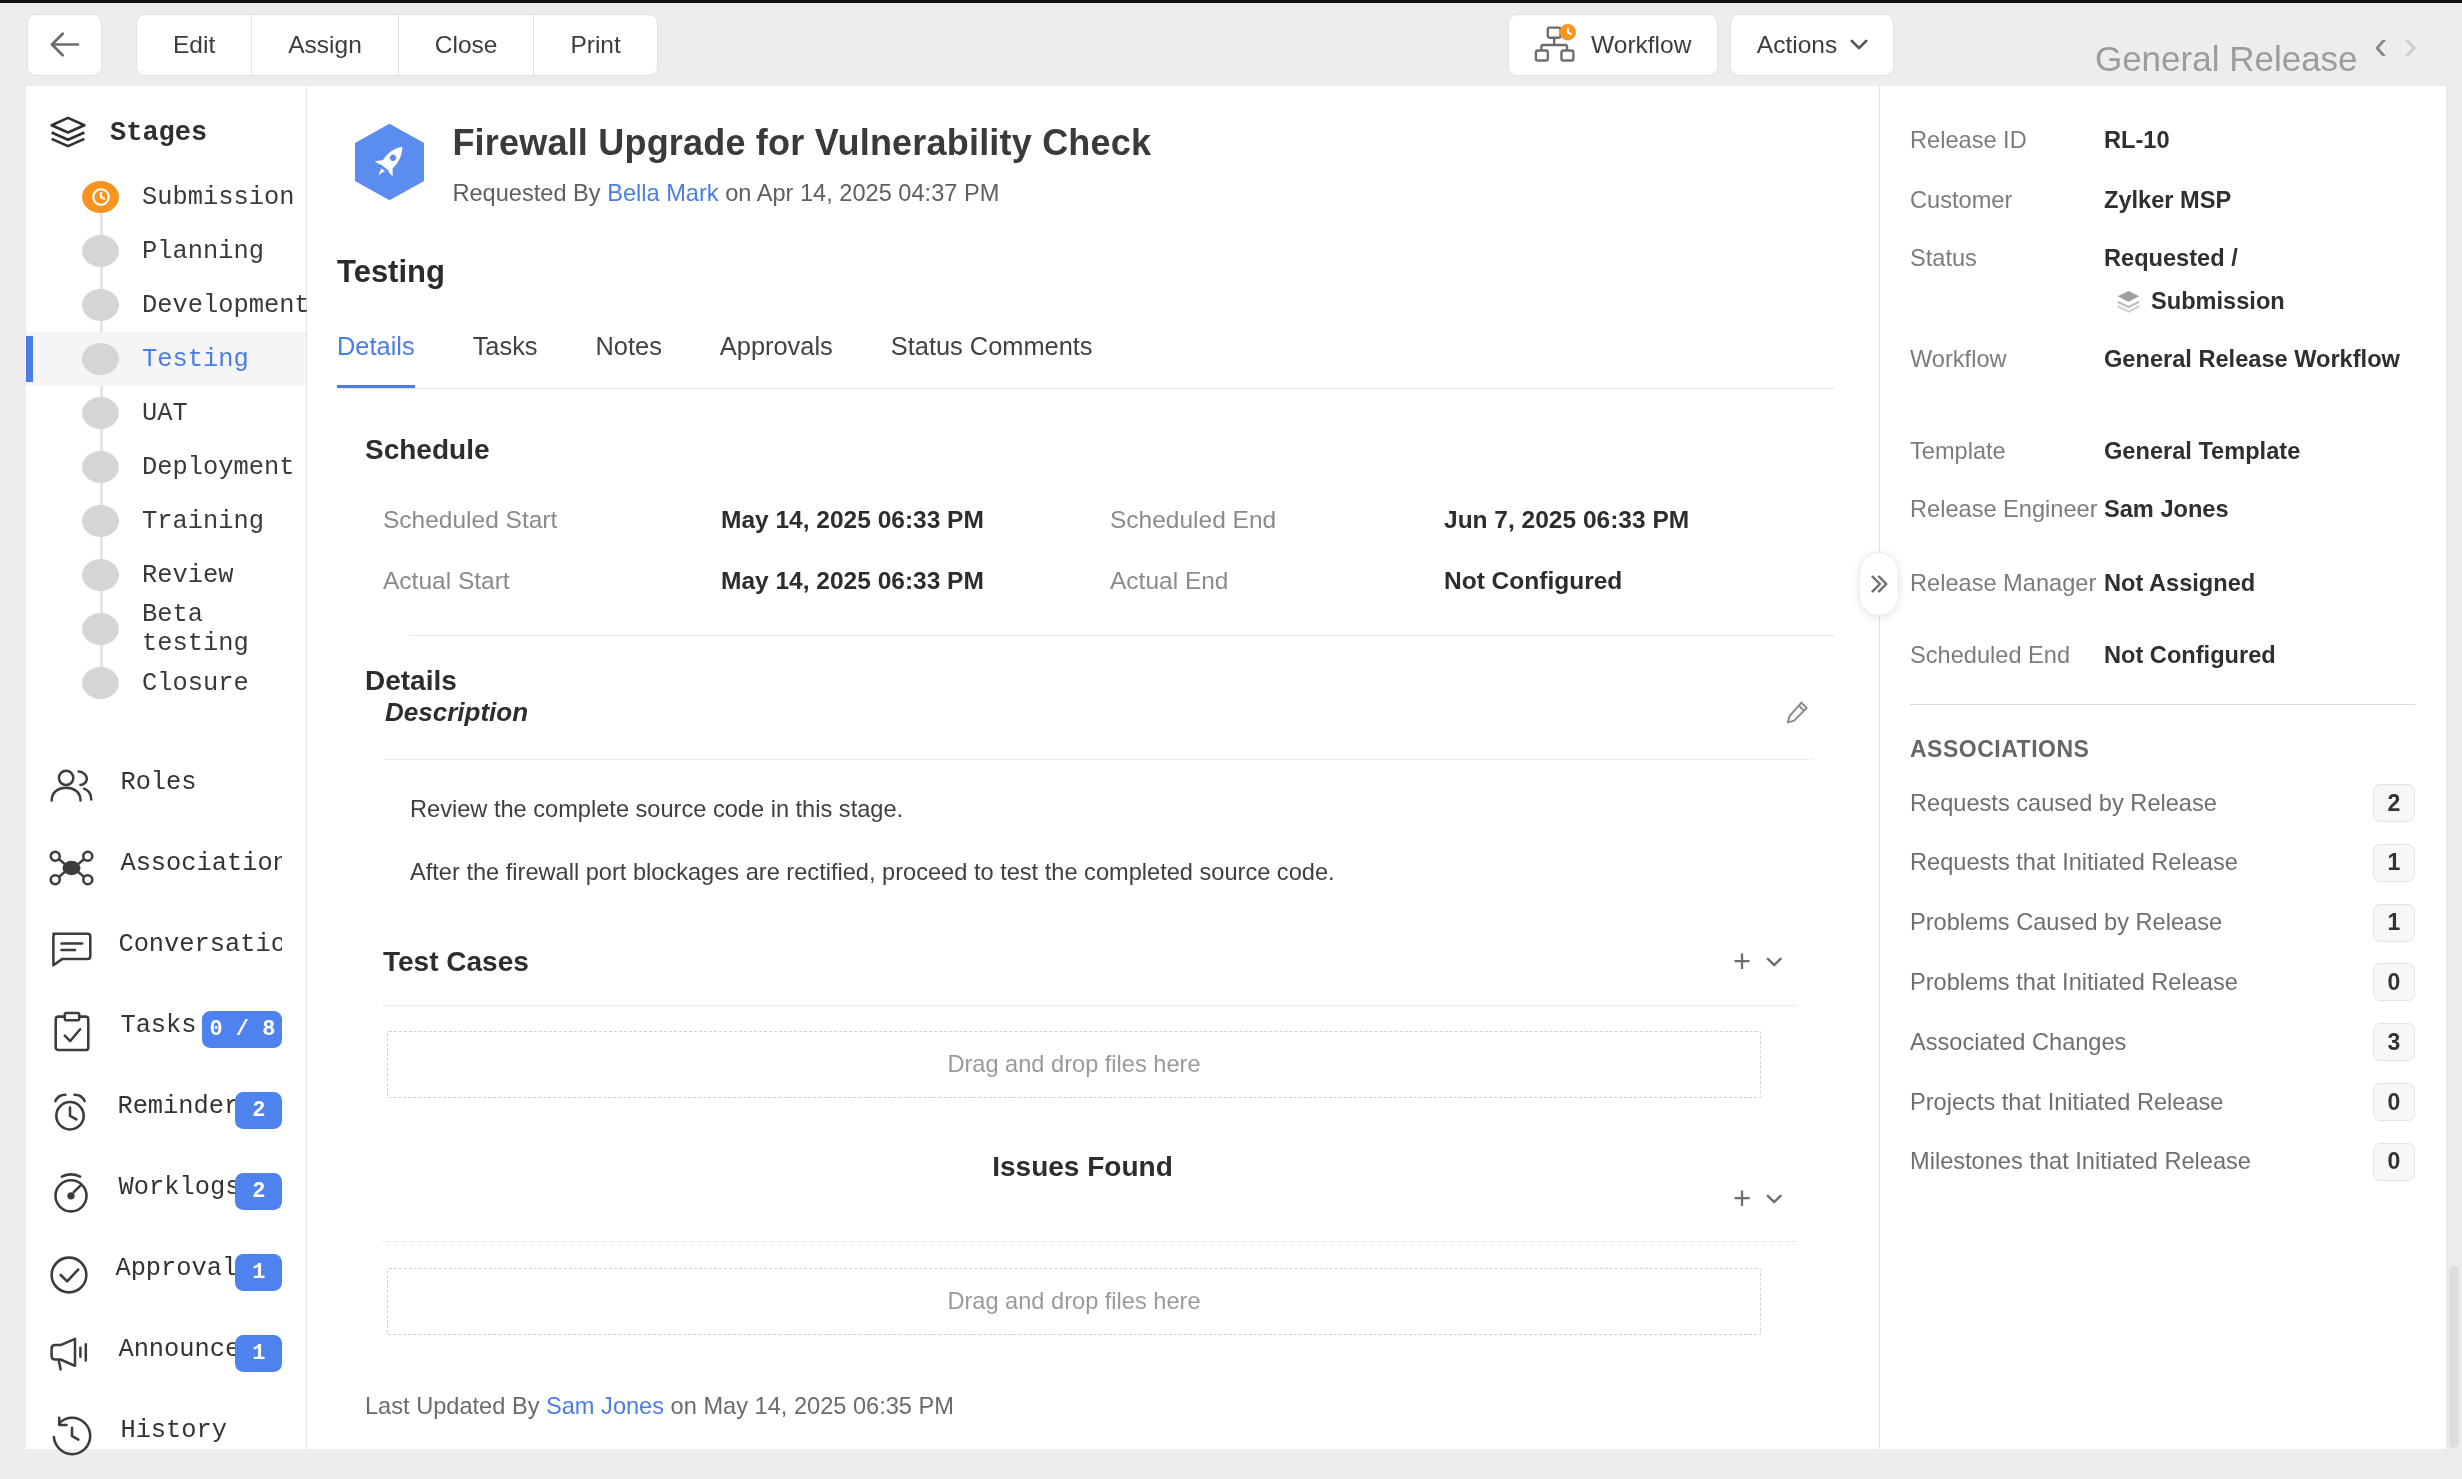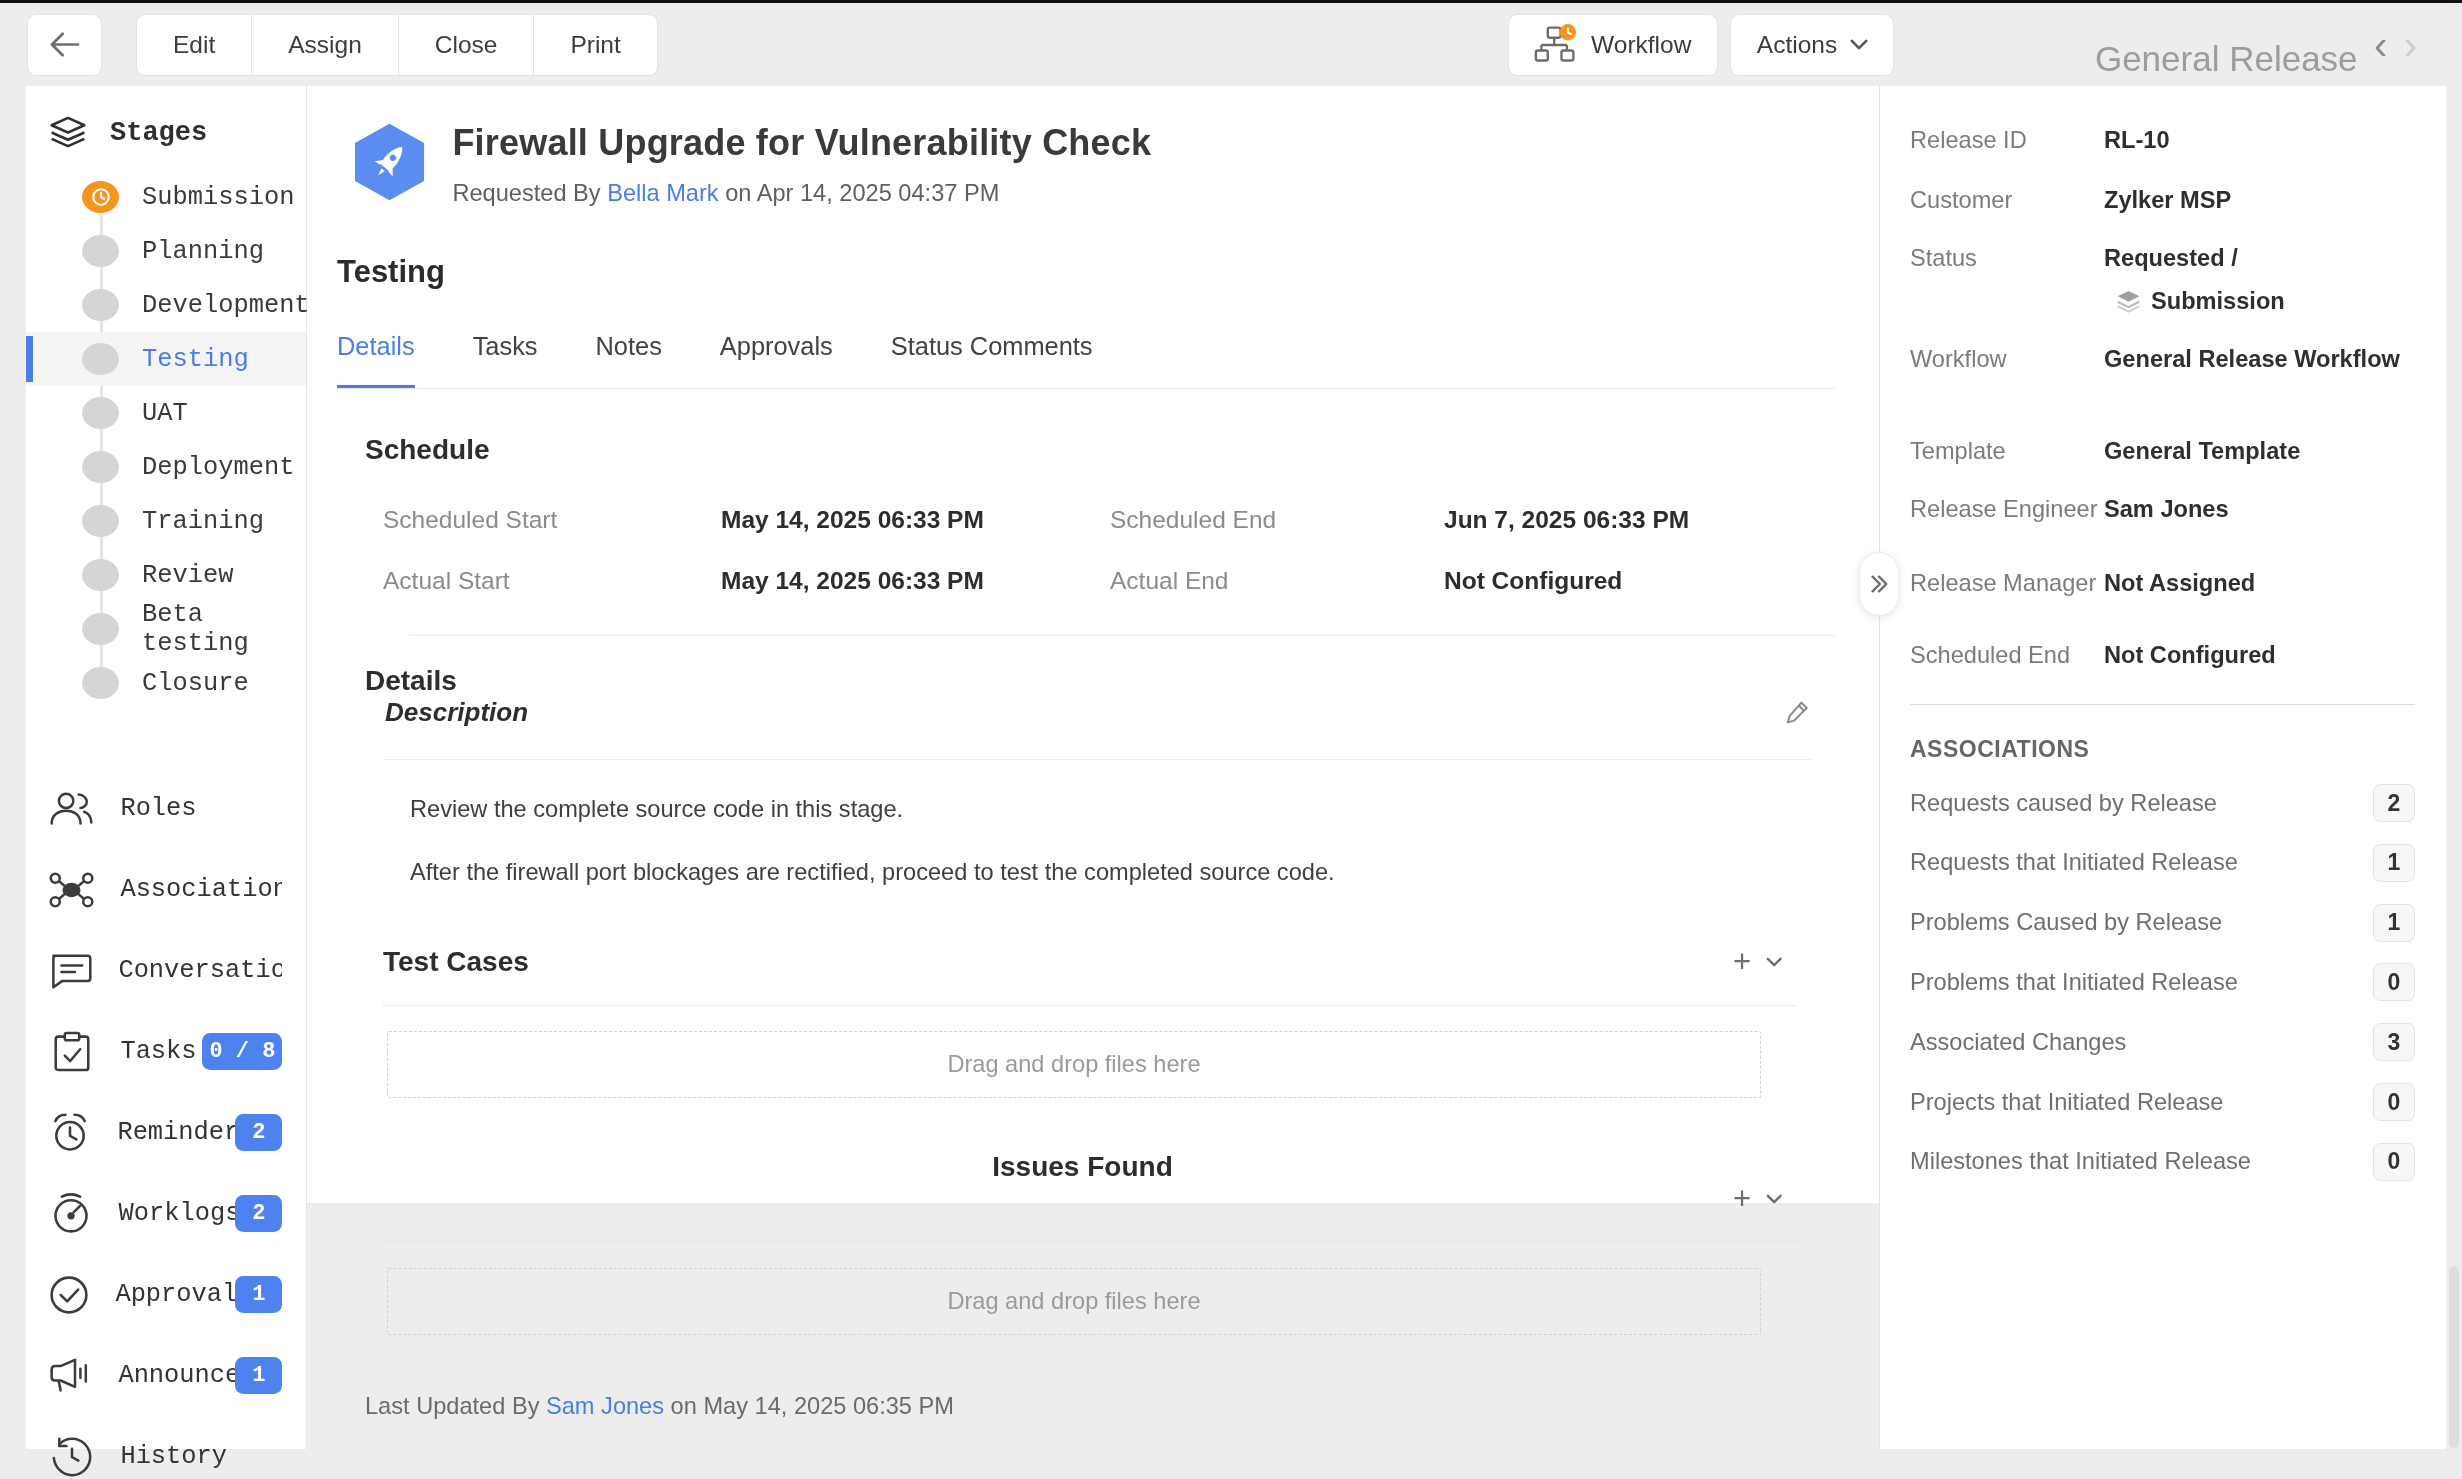--- a/index.html
+++ b/index.html
@@ -17,40 +17,40 @@
   .right-btns { position:absolute; left:1508px; top:11px; display:flex; gap:12.7px; }
   .wf-btn, .actions-btn { background:#fff; border:0.9px solid #e2e2e2; border-radius:9px; height:62px; display:flex; align-items:center; gap:12.7px; padding:0 25.4px; font-size:24.5px; color:#3c3c3c; cursor:pointer; }
   .nav-title { position:absolute; right:45px; top:0; height:84px; display:flex; align-items:center; gap:16.4px; }
   .nav-title .title-text { font-size:35px; color:#9c9c9c;margin-top:28px; }
   .nav-chev { font-size:40px; line-height:1; cursor:pointer; }
   .nav-chev.prev { color:#8a8a8a; }
   .nav-chev.next { color:#cccccc; }
 
   
   .sidebar { position:absolute; left:26px; top:86px; width:281px; height:1363px; background:#fff; border-right:0.9px solid #e4e4e4;font-family:Liberation Mono, monospace; }
-  .main { position:absolute; left:307px; top:86px; width:1572px; height:1117px; background:#fff; }
+  .main { position:absolute; left:307px; top:86px; width:1572px; height:1363px; background:#fff; }
   .rightpanel { position:absolute; left:1879px; top:86px; width:567px; height:1363px; background:#fff; border-left:0.9px solid #e4e4e4; }
   .scrollstrip { position:absolute; left:2446px; top:2.7px; width:16.4px; height:1477px; background:#ececec; }
   .scroll-thumb { position:absolute; left:2.7px; top:1263px; width:10px; height:182px; border-radius:5.5px; background:#dedede; cursor:pointer; }
 
   
   .stages-header { display:flex; align-items:center; gap:22px; padding:29px 0 0 22px; }
   .stages-header .hdr-label { font-size:27px; font-weight:700; color:#2f2f2f; }
   .stage-list { position:relative; margin-top:20px; }
   .stage-line { position:absolute; left:74px; top:25.4px; bottom:27px; width:2.7px; background:#e4e4e4; }
   .stage-row { position:relative; height:54px; display:flex; align-items:center; cursor:pointer; }
   .stage-dot { position:absolute; left:56px; width:37px; height:32px; border-radius:50%; background:#d5d5d5; display:flex; align-items:center; justify-content:center; }
   .stage-dot.current { background:#f7941e; }
   .stage-label { margin-left:116px; font-size:25.4px; color:#3a3a3a; }
   .stage-row.active { background:#f5f5f6; }
   .stage-row.active::before { content:""; position:absolute; left:0; top:3.6px; bottom:3.6px; width:7.3px; background:#4a7de5; }
   .stage-row.active .stage-label { color:#4a7de5; }
 
   .side-list { margin-top:58px; }
-  .side-item { height:81px; display:flex; align-items:center; padding:0 23.6px 0 22px; cursor:pointer; }
+  .side-item { height:81px; display:flex; padding:0 23.6px 0 22px; cursor:pointer; }
   .side-item .s-icon { width:47px; display:flex; justify-content:center; }
   .side-item .s-label { margin-left:25.4px; font-size:25.4px; color:#333; white-space:nowrap; overflow:hidden; }
   .side-badge { margin-left:auto; background:#4e82ee; color:#fff; font-size:22px; font-weight:700; border-radius:8.2px; min-width:47px; height:37px; display:flex; align-items:center; justify-content:center; padding:0 7px; }
 
   
   .rel-header { display:flex; padding:36px 0 0 45px; }
   .hex-icon { width:75px; height:80px; flex:0 0 75px; }
   .rel-head-text { margin-left:25.4px; }
   .rel-title { font-size:36px; font-weight:700; color:#3a3a3a; letter-spacing:0.2px; }
   .rel-sub { margin-top:16.4px; font-size:23.6px; color:#5f5f5f; }

